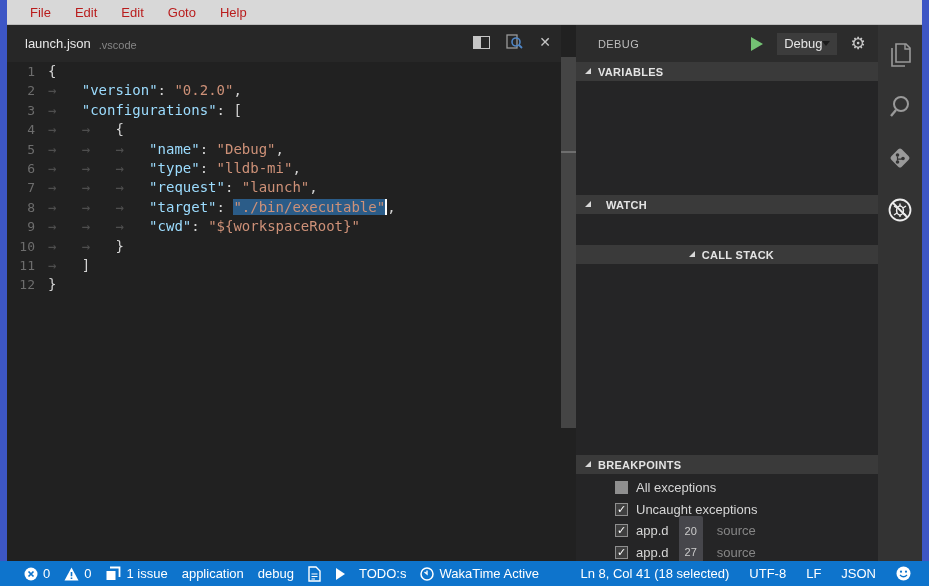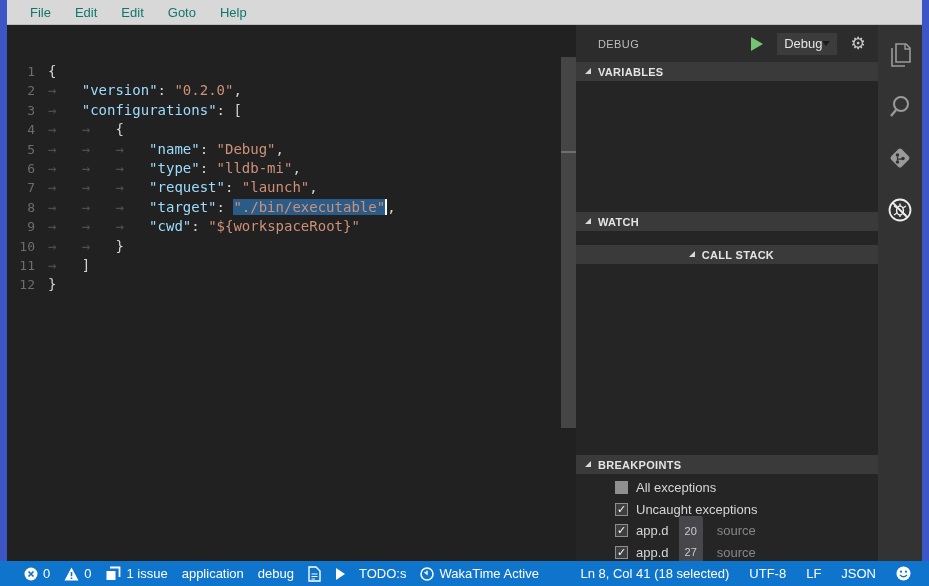--- a/index.html
+++ b/index.html
@@ -5,21 +5,21 @@
   * { margin:0; padding:0; box-sizing:border-box; }
   body { background:#444; font-family:"Liberation Sans", sans-serif; }
   .window { position:relative; width:929px; height:586px; background:#212121; overflow:hidden; }
 
   
   .border-left  { position:absolute; left:0; top:0; width:7px;  height:561px; background:#3d56c5; }
   .border-right { position:absolute; right:0; top:0; width:7px; height:561px; background:#3d56c5; }
 
   .menubar { position:absolute; left:7px; top:0; width:915px; height:25px; background:#d8d8d8;
              border-bottom:1px solid #bcbcbc; display:flex; align-items:center; padding-left:23px;
-             font-size:13px; color:#0f766e; }
+             font-size:13px; color:#b91c1c; }
   .menubar span { margin-right:24px; cursor:default; }
 
   
   .editor-title { position:absolute; left:7px; top:25px; width:554px; height:37px; background:#272727;
                   display:flex; align-items:center; }
   .tab-name { color:#e8e8e8; font-size:13px; margin-left:18px; }
   .tab-folder { color:#868686; font-size:11px; margin-left:8px; margin-top:2px; }
   .editor-actions { position:absolute; right:10px; top:9px; display:flex; align-items:center; gap:16px; }
   .icon-split { width:17px; height:13px; border:1px solid #c5c5c5; position:relative; }
   .icon-split::after { content:""; position:absolute; left:0; top:0; width:7px; height:11px; background:#c5c5c5; }
@@ -92,20 +92,35 @@
   <div class="border-right"></div>
 
   <div class="menubar">
     <span>File</span>
     <span>Edit</span>
     <span>Edit</span>
     <span>Goto</span>
     <span>Help</span>
   </div>
 
+  <div class="editor-title">
+    <span class="tab-name">launch.json</span>
+    <span class="tab-folder">.vscode</span>
+    <div class="editor-actions">
+      <span class="icon-split"></span>
+      <span style="display:flex;">
+        <svg width="17" height="16" viewBox="0 0 17 16">
+          <rect x="1" y="1" width="10" height="13" fill="none" stroke="#9a9a9a" stroke-width="1.3"></rect>
+          <circle cx="10" cy="8" r="4" fill="none" stroke="#4f86c6" stroke-width="1.6"></circle>
+          <line x1="13" y1="11" x2="16" y2="14" stroke="#4f86c6" stroke-width="1.8"></line>
+        </svg>
+      </span>
+      <span class="icon-close">✕</span>
+    </div>
+  </div>
 
   <div class="editor-body">
     <div>
         <div class="code-line"><span class="ln">1</span><span class="t-p">{</span></div>
         <div class="code-line"><span class="ln">2</span><span class="t-w">→</span><span class="t-k">"version"</span><span class="t-p">: </span><span class="t-s">"0.2.0"</span><span class="t-p">,</span></div>
         <div class="code-line"><span class="ln">3</span><span class="t-w">→</span><span class="t-k">"configurations"</span><span class="t-p">: [</span></div>
         <div class="code-line"><span class="ln">4</span><span class="t-w">→</span><span class="t-w">→</span><span class="t-p">{</span></div>
         <div class="code-line"><span class="ln">5</span><span class="t-w">→</span><span class="t-w">→</span><span class="t-w">→</span><span class="t-k">"name"</span><span class="t-p">: </span><span class="t-s">"Debug"</span><span class="t-p">,</span></div>
         <div class="code-line"><span class="ln">6</span><span class="t-w">→</span><span class="t-w">→</span><span class="t-w">→</span><span class="t-k">"type"</span><span class="t-p">: </span><span class="t-s">"lldb-mi"</span><span class="t-p">,</span></div>
         <div class="code-line"><span class="ln">7</span><span class="t-w">→</span><span class="t-w">→</span><span class="t-w">→</span><span class="t-k">"request"</span><span class="t-p">: </span><span class="t-s">"launch"</span><span class="t-p">,</span></div>
@@ -135,21 +150,21 @@
           <rect x="1" y="1" width="17" height="13" rx="2" fill="none" stroke="#c8c8c8" stroke-width="1.5"></rect>
           <path d="M5 5 L8 7.5 L5 10" fill="none" stroke="#c8c8c8" stroke-width="1.5"></path>
         </svg>
       </span>
     </div>
 
     <div class="section-header" style="top:37px;">
       <span class="twisty"></span>
       <span class="section-label">VARIABLES</span>
     </div>
-    <div class="section-header" style="top:187px;">
+    <div class="section-header" style="top:170px;gap:8px;">
       <span class="twisty"></span>
       <span class="section-label">WATCH</span>
     </div>
     <div class="section-header" style="top:220px;justify-content:center;">
       <span class="twisty"></span>
       <span class="section-label">CALL STACK</span>
     </div>
     <div class="section-header" style="top:430px;">
       <span class="twisty"></span>
       <span class="section-label">BREAKPOINTS</span>

